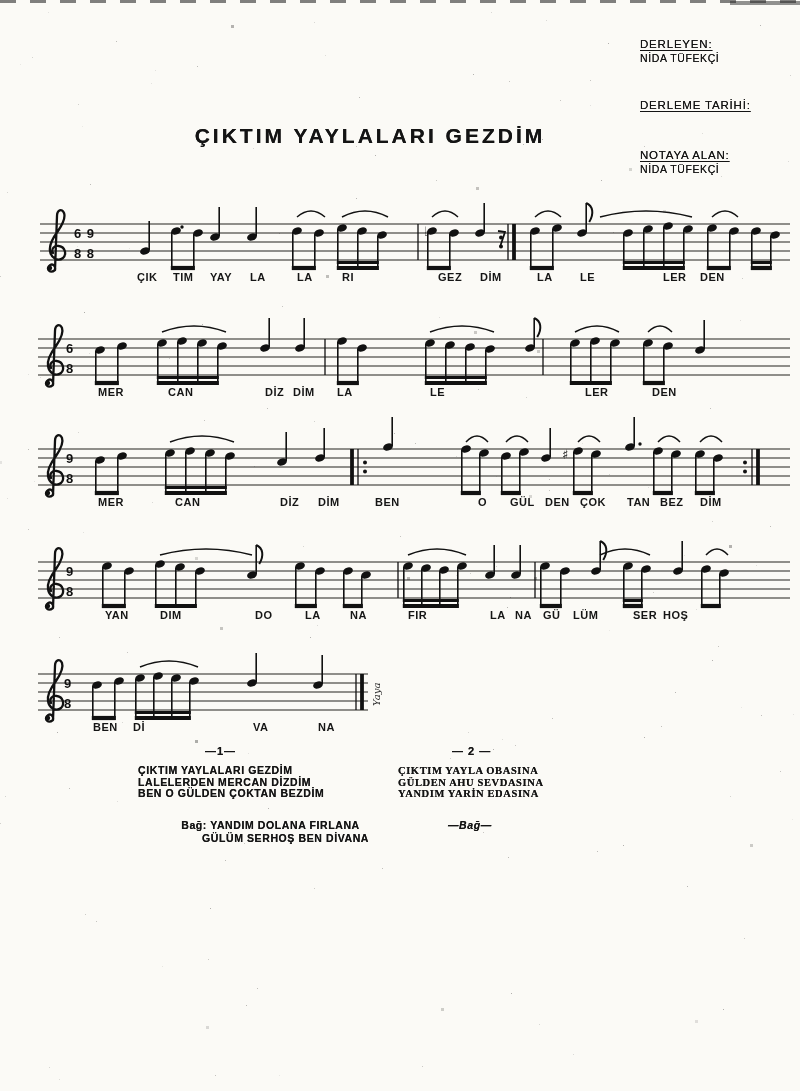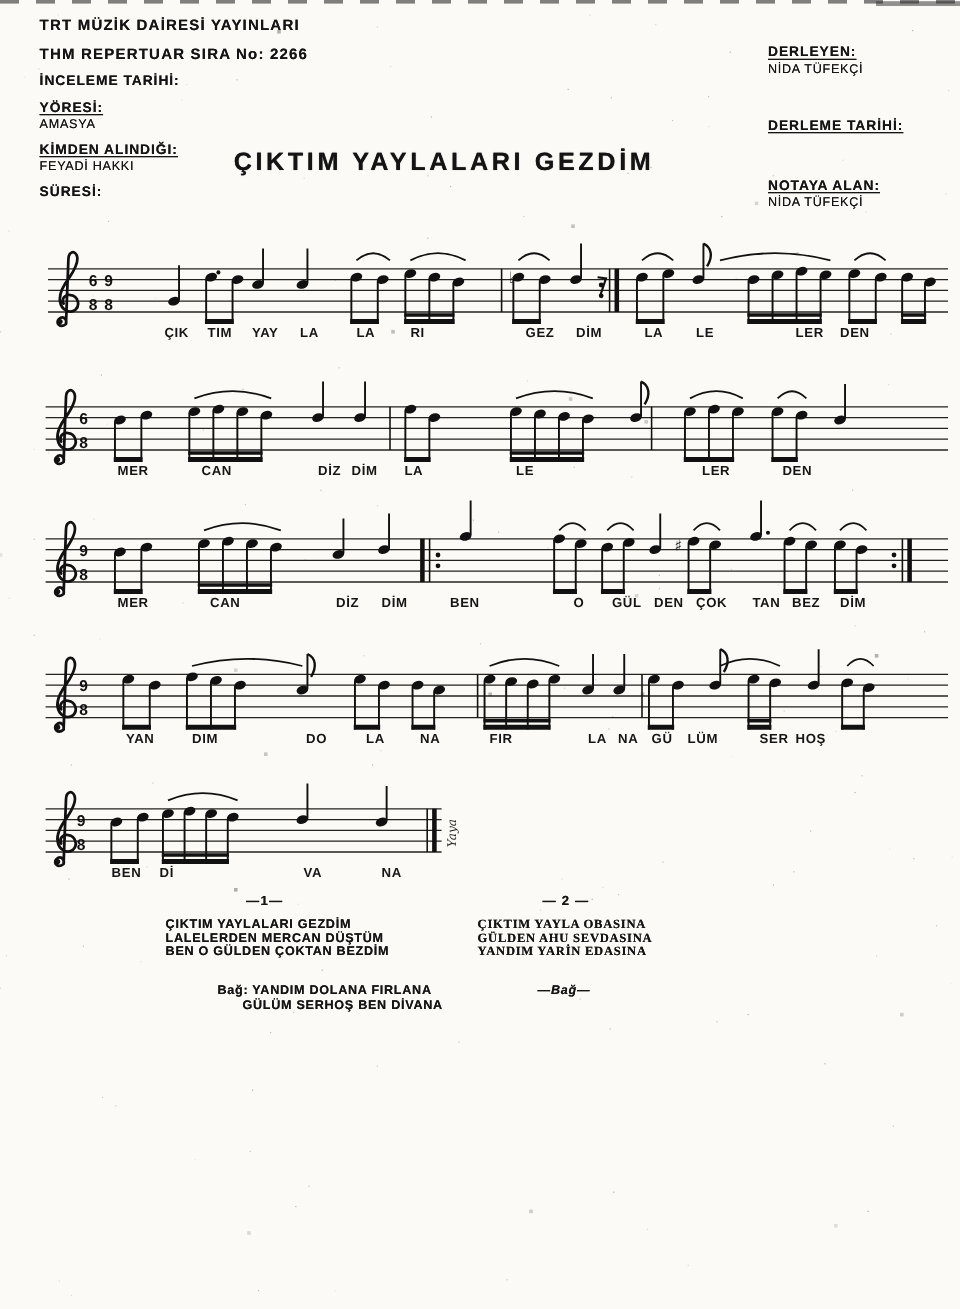--- a/index.html
+++ b/index.html
@@ -6,21 +6,21 @@
   .page{position:relative;width:800px;height:1091px;margin:0 auto;overflow:hidden;
         background:#fbfaf6;font-family:"Liberation Sans",sans-serif;color:#141414;}
   .artifact-top{position:absolute;top:0;left:0;width:100%;height:3px;opacity:.55;
         background:repeating-linear-gradient(90deg,#1a1a1a 0 16px,transparent 16px 30px);}
   .artifact-top-right{position:absolute;top:1px;right:0;width:70px;height:4px;background:#2a2a2a;
         opacity:.5;filter:blur(.5px);}
   .hl{position:absolute;left:33px;top:14px;}
   .hr{position:absolute;left:640px;top:38px;}
   .h1{font-size:12.5px;font-weight:bold;letter-spacing:1px;margin-bottom:10px;white-space:nowrap;
       text-shadow:0 0 .5px rgba(0,0,0,.8);}
-  .h2{font-size:11.5px;font-weight:bold;letter-spacing:.8px;margin-bottom:2px;white-space:nowrap;
+  .h2{font-size:11.5px;font-weight:normal;letter-spacing:.8px;margin-bottom:2px;white-space:nowrap;
       text-shadow:0 0 .5px rgba(0,0,0,.8);}
   .h3{font-size:10.5px;font-weight:normal;letter-spacing:.6px;margin-bottom:9px;white-space:nowrap;
       text-shadow:0 0 .4px rgba(0,0,0,.8);}
   .u{text-decoration:underline;text-underline-offset:2px;}
   .gap{height:10px;}
   .gap-lg{height:26px;}
   .title{position:absolute;top:124px;left:0;width:740px;text-align:center;font-size:21px;
       font-weight:bold;letter-spacing:3px;text-shadow:0 0 .6px rgba(0,0,0,.85);white-space:nowrap;}
   #score svg{position:absolute;left:0;}
   .sl{stroke:#24221f;stroke-width:1.05;}
@@ -44,30 +44,20 @@
       white-space:nowrap;text-shadow:0 0 .4px rgba(0,0,0,.8);}
   #noise{position:absolute;top:0;left:0;width:1px;height:1px;pointer-events:none;}
 </style>
 </head>
 <body>
 
 <div class="page">
   <div class="artifact-top"></div>
   <div class="artifact-top-right"></div>
 
-  <div class="hl">
-    <div class="h1">TRT MÜZİK DAİRESİ YAYINLARI</div>
-    <div class="h1">THM REPERTUAR SIRA No: 2266</div>
-    <div class="h2" style="margin-bottom:10px;">İNCELEME TARİHİ:</div>
-    <div class="h2 u">YÖRESİ:</div>
-    <div class="h3">AMASYA</div>
-    <div class="h2 u">KİMDEN ALINDIĞI:</div>
-    <div class="h3">FEYADİ HAKKI</div>
-    <div class="h2">SÜRESİ:</div>
-  </div>
 
   <div class="hr">
     <div class="h2 u">DERLEYEN:</div>
     <div class="h3">NİDA TÜFEKÇİ</div>
     <div class="gap-lg"></div>
     <div class="h2 u">DERLEME TARİHİ:</div>
     <div class="gap-lg"></div>
     <div class="gap"></div>
     <div class="h2 u">NOTAYA ALAN:</div>
     <div class="h3">NİDA TÜFEKÇİ</div>
@@ -605,21 +595,21 @@
           <text x="253" y="57" class="lyr">VA</text>
           <text x="318" y="57" class="lyr">NA</text>
           <text x="380" y="32" class="vtx" transform="rotate(-90 380 32)">Yaya</text>
         </g>
       </svg>
     </div>
   <div id="verses">
       <div class="vh" style="left: 205px; top: 745px;">—1—</div>
       <div class="vlines" style="left: 138px; top: 765px;">
         <div class="">ÇIKTIM YAYLALARI GEZDİM</div>
-        <div class="">LALELERDEN MERCAN DÜŞTÜM</div>
+        <div class="">LALELERDEN MERCAN DİZDİM</div>
         <div class="">BEN O GÜLDEN ÇOKTAN BEZDİM</div>
       </div>
       <div class="vbag" style="left: 172px; top: 819px; text-align: center;">
         <div class="">Bağ: YANDIM DOLANA FIRLANA</div>
         <div class="" style="margin-left: 30px;">GÜLÜM SERHOŞ BEN DİVANA</div>
       </div>
       <div class="vh" style="left: 452px; top: 745px;">— 2 —</div>
       <div class="vlines" style="left: 398px; top: 765px; font-family: Liberation Serif, serif;">
         <div class="">ÇIKTIM YAYLA OBASINA</div>
         <div class="">GÜLDEN AHU SEVDASINA</div>

